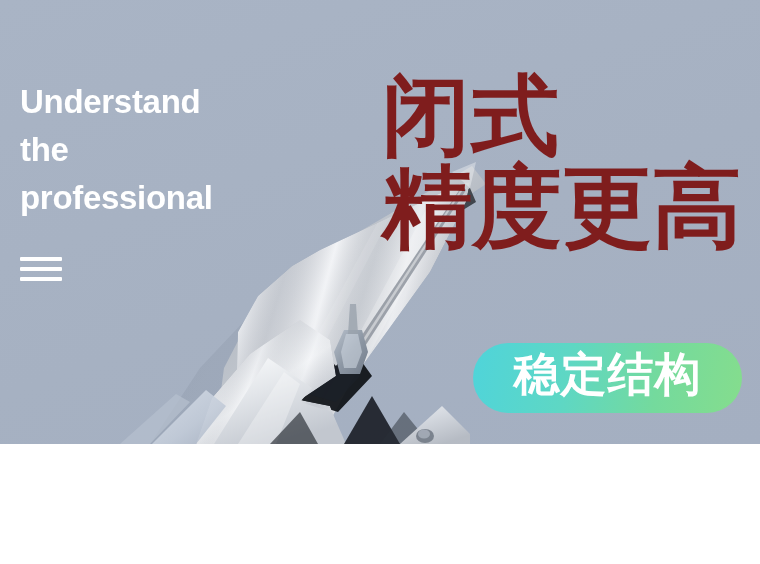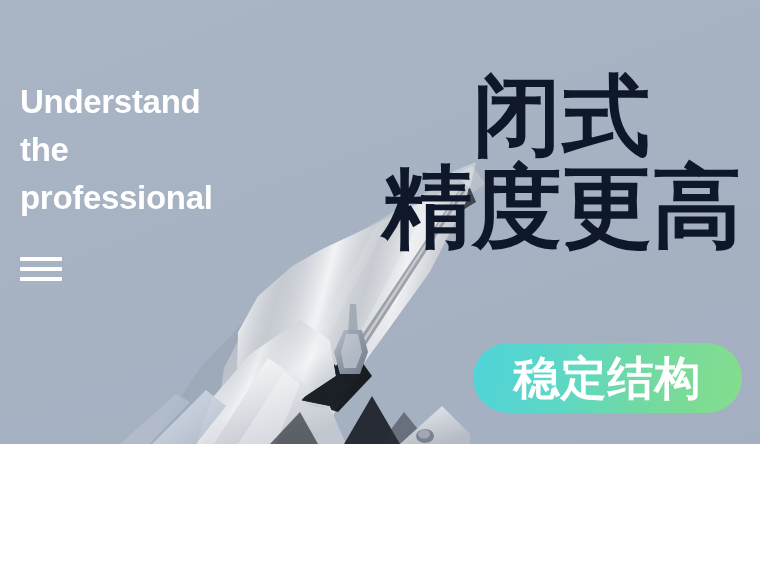--- a/index.html
+++ b/index.html
@@ -58,22 +58,22 @@
   }
   .menu-icon span:nth-child(1) { top: 0px; }
   .menu-icon span:nth-child(2) { top: 10px; }
   .menu-icon span:nth-child(3) { top: 20px; }
 
   
   .cn-block {
     position: absolute;
     right: 18px;
     top: 68px;
-    text-align: center;
-    color: #0f172a;
+    text-align: left;
+    color: #7f1d1d;
   }
   .cn-line1 {
     font-size: 88px;
     font-weight: 700;
     line-height: 96px;
     letter-spacing: 1px;
     font-family: "DejaVu Sans", "Liberation Sans", sans-serif;
   }
   .cn-line2 {
     font-size: 90px;
@@ -97,21 +97,21 @@
     align-items: center;
     justify-content: center;
     box-sizing: border-box;
   }
   .badge-text {
     color: #ffffff;
     font-size: 46px;
     font-weight: 700;
     letter-spacing: 1px;
     line-height: 50px;
-    font-family: Liberation Sans, sans-serif;
+    font-family: Liberation Mono, monospace;
   }
 
   
   .tool-layer {
     position: absolute;
     left: 0;
     bottom: 0;
     width: 760px;
     height: 300px;
     pointer-events: none;

